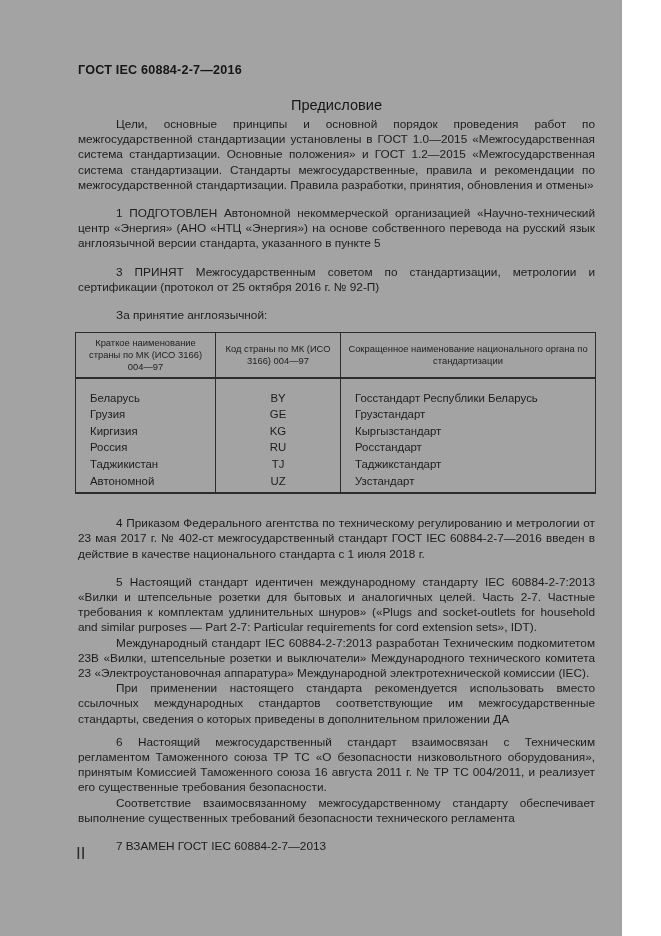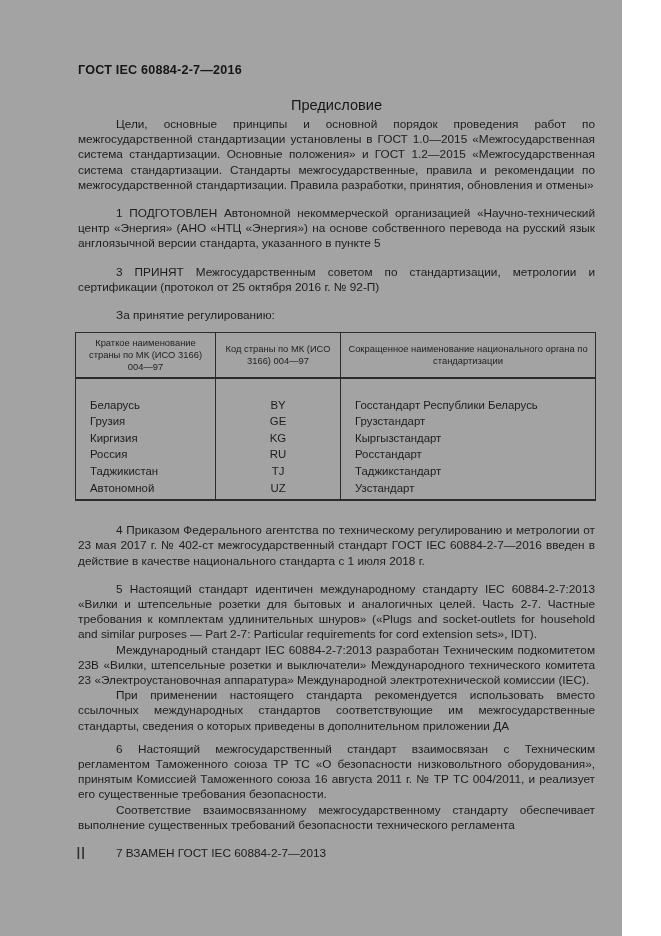--- a/index.html
+++ b/index.html
@@ -65,21 +65,21 @@
     padding:4px 6px;
     color:#222;
   }
   .vote-table tbody td {
     font-size:11.4px;
     line-height:16.6px;
     padding:0 0 0 14px;
     color:#1c1c1c;
   }
   .vote-table tbody td.code { text-align:center; padding:0; }
-  .vote-table tbody tr:first-child td { padding-top:18px; }
+  .vote-table tbody tr:first-child td { padding-top:11px; }
   .vote-table tbody tr:last-child td { padding-bottom:3px; }
   .col-sep { border-left:1px solid #2b2b2b; border-right:1px solid #2b2b2b; }
   .vote-table tbody { border:1px solid #2b2b2b; border-bottom:2px solid #2b2b2b; }
   .page-number {
     position:absolute;
     left:76px; top:844px;
     font-size:17px;
     color:#2e2e2e;
   }
 </style>
@@ -92,21 +92,21 @@
     <div class="doc-header">ГОСТ IEC 60884-2-7—2016</div>
 
     <div class="doc-title">Предисловие</div>
 
     <p class="p mt-lg">Цели, основные принципы и основной порядок проведения работ по межгосударственной стандартизации установлены в ГОСТ 1.0—2015 «Межгосударственная система стандартизации. Основные положения» и ГОСТ 1.2—2015 «Межгосударственная система стандартизации. Стандарты межгосударственные, правила и рекомендации по межгосударственной стандартизации. Правила разработки, принятия, обновления и отмены»</p>
 
 
     <p class="p mt-md">1 ПОДГОТОВЛЕН Автономной некоммерческой организацией «Научно-технический центр «Энергия» (АНО «НТЦ «Энергия») на основе собственного перевода на русский язык англоязычной версии стандарта, указанного в пункте 5</p>
     <p class="p mt-md">3 ПРИНЯТ Межгосударственным советом по стандартизации, метрологии и сертификации (протокол от 25 октября 2016 г. № 92-П)</p>
 
-    <p class="p mt-md">За принятие регулированию:</p>
+    <p class="p mt-md">За принятие англоязычной:</p>
 
     <table class="vote-table">
       <colgroup>
         <col style="width:140px">
         <col style="width:125px">
         <col style="width:255px">
       </colgroup>
       <thead>
         <tr>
           <th>Краткое наименование страны по МК (ИСО 3166) 004—97</th>

